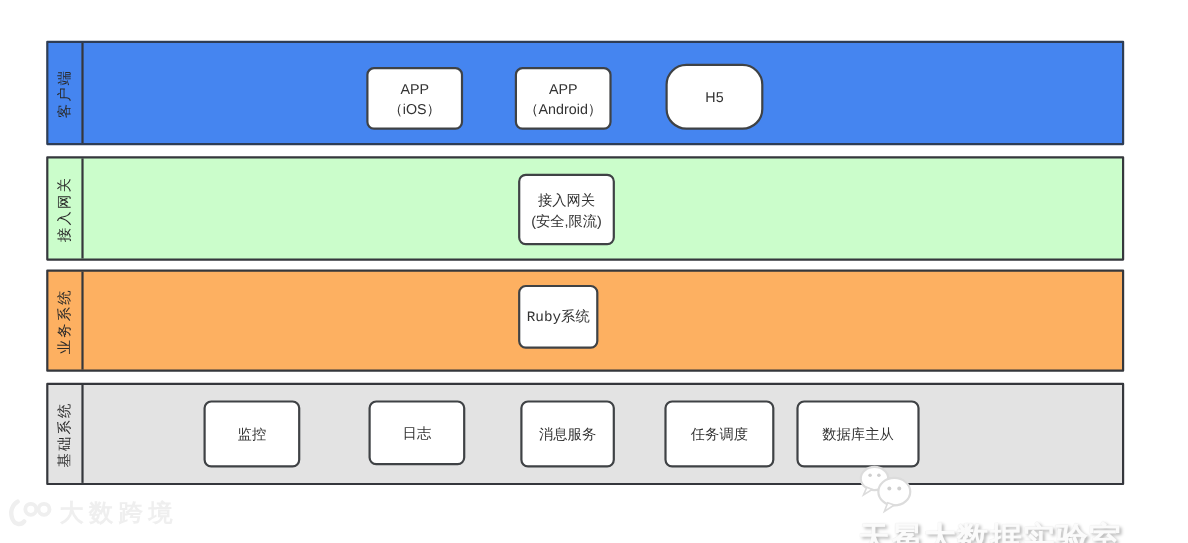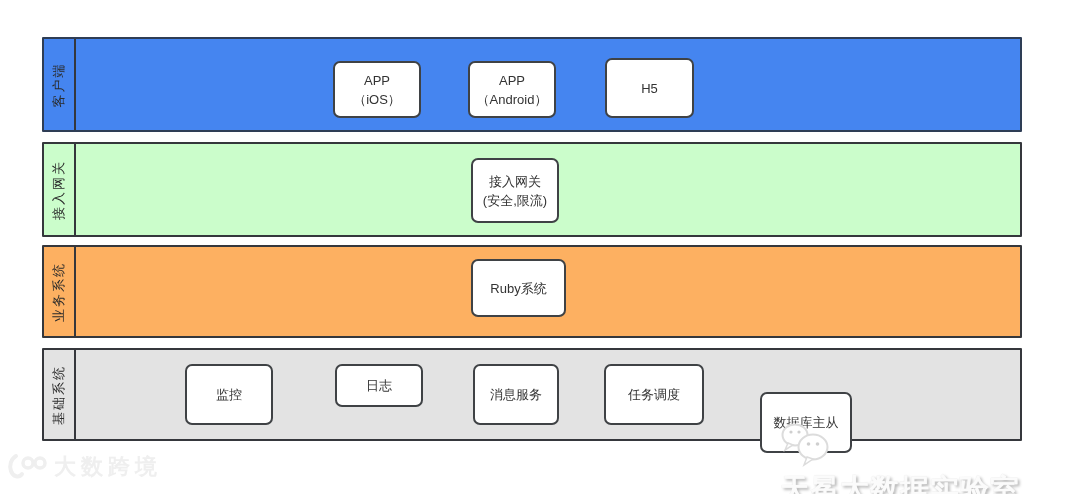--- a/index.html
+++ b/index.html
@@ -47,31 +47,31 @@
     display:flex;flex-direction:column;
     align-items:center;justify-content:center;
     font-size:13px;line-height:19px;
     color:#333333;
     text-align:center;
     white-space:nowrap;
   }
   
   .n-ios{left:289px;top:22px;width:88px;height:57px;}
   .n-android{left:424px;top:22px;width:88px;height:57px;}
-  .n-h5{left:561px;top:19px;width:89px;height:60px;}
+  .n-h5{left:561px;top:19px;width:89px;height:60px;border-radius:19px;}
   
   .n-gateway{left:427px;top:14px;width:88px;height:65px;}
   
-  .n-ruby{left:427px;top:12px;width:95px;height:58px;}
+  .n-ruby{left:427px;top:12px;width:73px;height:58px;font-family:Liberation Mono, monospace;}
   
   .n-monitor{left:141px;top:14px;width:88px;height:61px;}
-  .n-log{left:291px;top:14px;width:88px;height:43px;}
+  .n-log{left:291px;top:14px;width:88px;height:59px;}
   .n-message{left:429px;top:14px;width:86px;height:61px;text-align:center;}
   .n-scheduler{left:560px;top:14px;width:100px;height:61px;}
-  .n-db{left:716px;top:14px;width:92px;height:61px;margin-top:28px;}
+  .n-db{left:680px;top:14px;width:112px;height:61px;}
 
   
   .wm-left{
     position:absolute;left:6px;top:452px;
     display:flex;align-items:center;gap:6px;
     color:#efefef;
     font-size:22px;font-weight:bold;letter-spacing:5px;
     user-select:none;
   }
   .wm-right{

